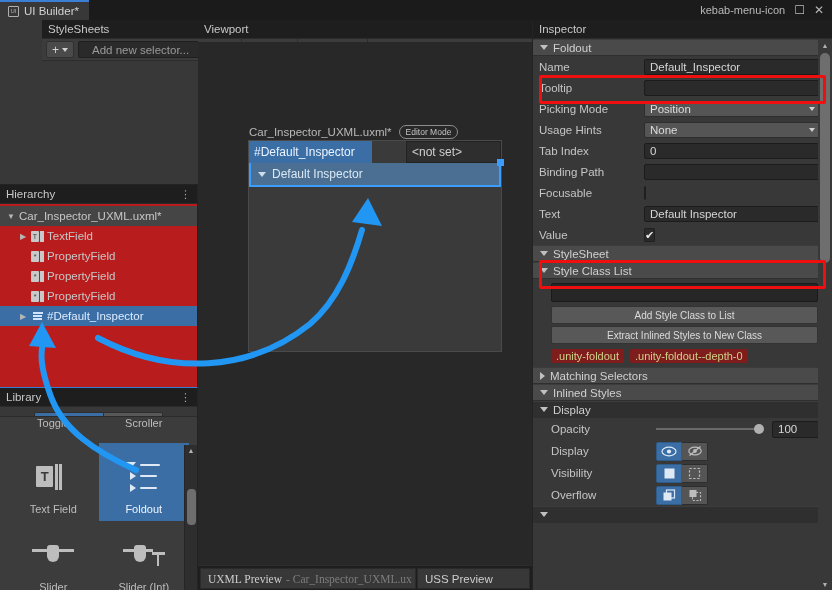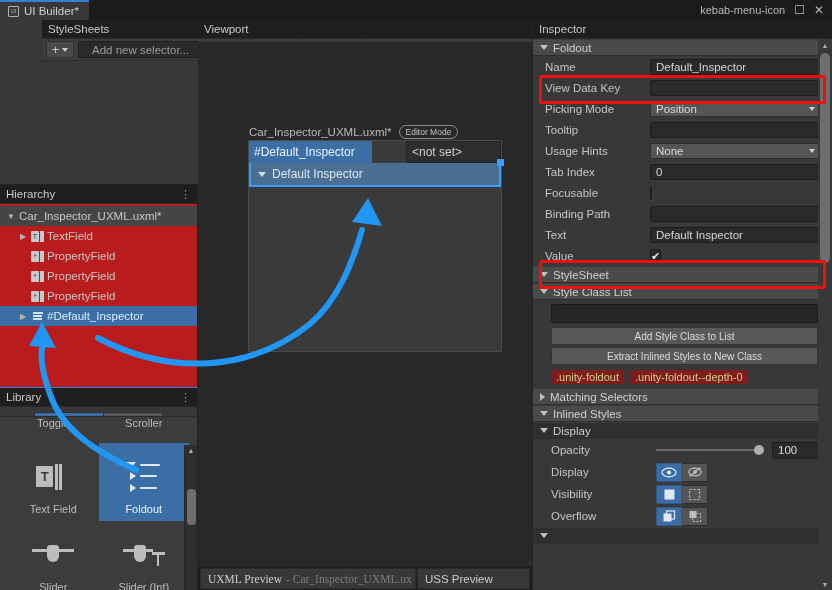--- a/index.html
+++ b/index.html
@@ -183,21 +183,21 @@
   #inspector{ position:absolute; left:533px; top:20px; width:299px; height:570px; background:#383838;}
   .insp-scroll{ position:absolute; left:0; top:19px; right:0; bottom:0; overflow:hidden;}
   .sec-header{
     height:17px; background:#4a4a4a; display:flex; align-items:center; gap:5px;
     padding-left:7px; font-size:11.5px; color:#d0d0d0;
     border-top:1px solid #3c3c3c; border-bottom:1px solid #2f2f2f;
   }
   .sec-header.dark{ background:#2f2f2f;}
   .sec-tri{ width:0;height:0;border-left:4px solid transparent;border-right:4px solid transparent;border-top:5px solid #c0c0c0;}
   .sec-tri.right{ border-left:5px solid #c0c0c0; border-right:none; border-top:4px solid transparent; border-bottom:4px solid transparent;}
-  .frow{ height:21px; display:flex; align-items:center; padding-left:12px; }
+  .frow{ height:21px; display:flex; align-items:center; padding-left:6px; }
   .flabel{ width:105px; font-size:11.5px; color:#c5c5c5; }
   .fctrl{ flex:1; margin-right:11px; }
   .inp{
     height:16px; background:#2a2a2a; border:1px solid #1c1c1c; border-radius:2px;
     display:flex; align-items:center; padding:0 5px; font-size:11.5px; color:#d6d6d6;
   }
   .dropdown{
     height:16px; background:#555; border:1px solid #2d2d2d; border-radius:2px;
     display:flex; align-items:center; padding:0 5px; font-size:11.5px; color:#dcdcdc;
   }
@@ -484,79 +484,71 @@
 
       <div class="frow">
         <span class="flabel">Name</span>
         <span class="fctrl">
             <span class="inp">
               <span>Default_Inspector</span>
             </span>
           </span>
       </div>
 
-      <div class="frow">
-        <span class="flabel">View Data Key</span>
+
+      <div class="frow">
+        <span class="flabel">Tooltip</span>
         <span class="fctrl">
             <span class="inp">
               <span></span>
             </span>
           </span>
       </div>
 
       <div class="frow">
         <span class="flabel">Picking Mode</span>
         <span class="fctrl">
             <span class="dropdown">
           <span>Position</span>
           <span class="caret caret-d"></span>
         </span>
           </span>
       </div>
 
       <div class="frow">
-        <span class="flabel">Tooltip</span>
-        <span class="fctrl">
-            <span class="inp">
-              <span></span>
-            </span>
-          </span>
-      </div>
-
-      <div class="frow">
         <span class="flabel">Usage Hints</span>
         <span class="fctrl">
             <span class="dropdown">
           <span>None</span>
           <span class="caret caret-d"></span>
         </span>
           </span>
       </div>
 
       <div class="frow">
         <span class="flabel">Tab Index</span>
         <span class="fctrl">
             <span class="inp">
               <span>0</span>
             </span>
           </span>
       </div>
 
       <div class="frow">
-        <span class="flabel">Focusable</span>
-        <span class="fctrl"><span class="chk"></span></span>
-      </div>
-
-      <div class="frow">
         <span class="flabel">Binding Path</span>
         <span class="fctrl">
             <span class="inp">
               <span></span>
             </span>
           </span>
+      </div>
+
+      <div class="frow">
+        <span class="flabel">Focusable</span>
+        <span class="fctrl"><span class="chk"></span></span>
       </div>
 
       <div class="frow">
         <span class="flabel">Text</span>
         <span class="fctrl">
             <span class="inp">
               <span>Default Inspector</span>
             </span>
           </span>
       </div>

